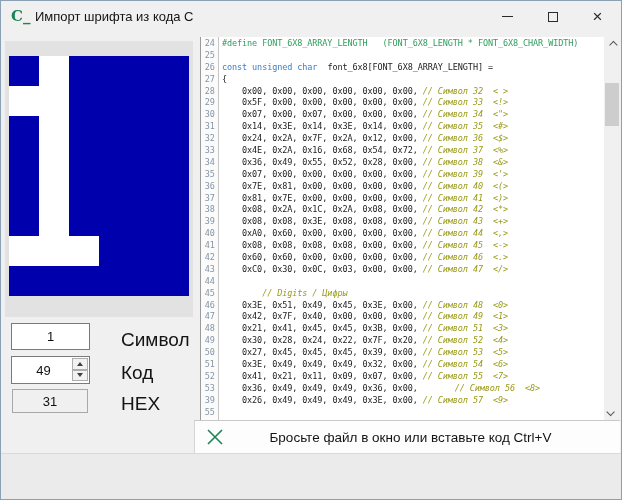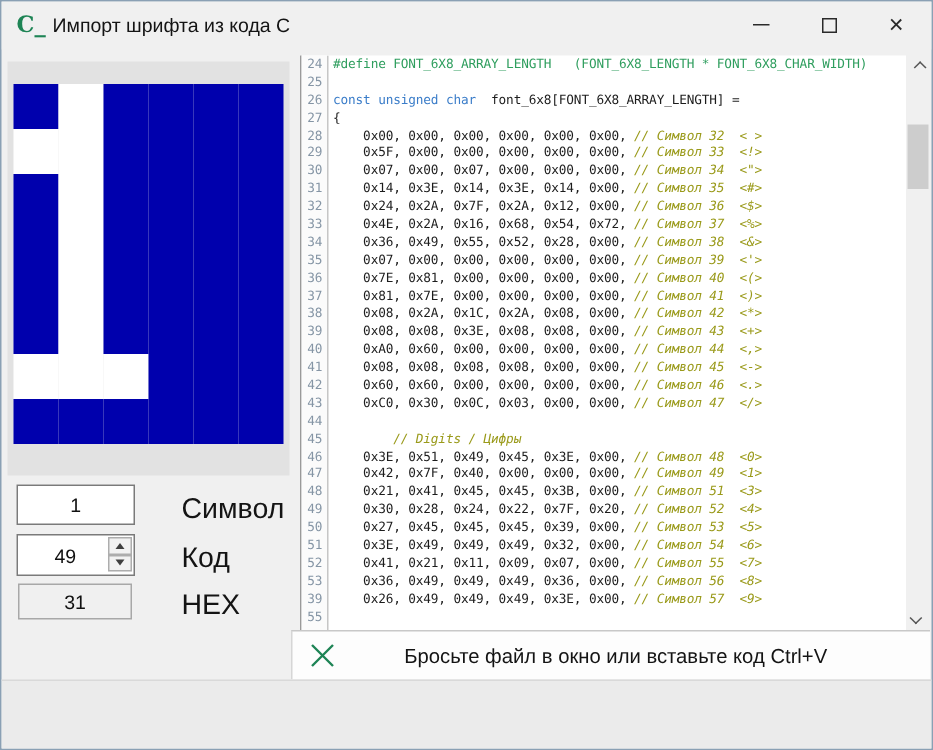--- a/index.html
+++ b/index.html
@@ -213,21 +213,21 @@
         <div class="code-line"><span style="color: rgb(28, 28, 28);">    0xC0, 0x30, 0x0C, 0x03, 0x00, 0x00, </span><span class="cmt" style="color: rgb(154, 154, 26);">// Символ 47  &lt;/&gt;</span></div>
         <div class="code-line">&nbsp;</div>
         <div class="code-line"><span class="cmt" style="color: rgb(154, 154, 26);">        // Digits / Цифры</span></div>
         <div class="code-line"><span style="color: rgb(28, 28, 28);">    0x3E, 0x51, 0x49, 0x45, 0x3E, 0x00, </span><span class="cmt" style="color: rgb(154, 154, 26);">// Символ 48  &lt;0&gt;</span></div>
         <div class="code-line"><span style="color: rgb(28, 28, 28); margin-top: 15px;">    0x42, 0x7F, 0x40, 0x00, 0x00, 0x00, </span><span class="cmt" style="color: rgb(154, 154, 26);">// Символ 49  &lt;1&gt;</span></div>
         <div class="code-line"><span style="color: rgb(28, 28, 28);">    0x21, 0x41, 0x45, 0x45, 0x3B, 0x00, </span><span class="cmt" style="color: rgb(154, 154, 26);">// Символ 51  &lt;3&gt;</span></div>
         <div class="code-line"><span style="color: rgb(28, 28, 28);">    0x30, 0x28, 0x24, 0x22, 0x7F, 0x20, </span><span class="cmt" style="color: rgb(154, 154, 26);">// Символ 52  &lt;4&gt;</span></div>
         <div class="code-line"><span style="color: rgb(28, 28, 28);">    0x27, 0x45, 0x45, 0x45, 0x39, 0x00, </span><span class="cmt" style="color: rgb(154, 154, 26);">// Символ 53  &lt;5&gt;</span></div>
         <div class="code-line"><span style="color: rgb(28, 28, 28);">    0x3E, 0x49, 0x49, 0x49, 0x32, 0x00, </span><span class="cmt" style="color: rgb(154, 154, 26);">// Символ 54  &lt;6&gt;</span></div>
         <div class="code-line"><span style="color: rgb(28, 28, 28);">    0x41, 0x21, 0x11, 0x09, 0x07, 0x00, </span><span class="cmt" style="color: rgb(154, 154, 26);">// Символ 55  &lt;7&gt;</span></div>
-        <div class="code-line"><span style="color: rgb(28, 28, 28); text-align: right;">    0x36, 0x49, 0x49, 0x49, 0x36, 0x00, </span><span class="cmt" style="color: rgb(154, 154, 26);">// Символ 56  &lt;8&gt;</span></div>
+        <div class="code-line"><span style="color: rgb(28, 28, 28); text-align: right;">    0x36, 0x49, 0x49, 0x49, 0x36, 0x00, </span><span class="cmt" style="color: rgb(154, 154, 26); margin-left: 32px;">// Символ 56  &lt;8&gt;</span></div>
         <div class="code-line"><span style="color: rgb(28, 28, 28);">    0x26, 0x49, 0x49, 0x49, 0x3E, 0x00, </span><span class="cmt" style="color: rgb(154, 154, 26);">// Символ 57  &lt;9&gt;</span></div>
       </div>
   </div>
 
   <div class="scrollbar">
     <div class="sb-btn" style="top:0;">
       <span class="chev up"></span>
     </div>
     <div class="sb-thumb"></div>
     <div class="sb-btn" style="top:367px;">

